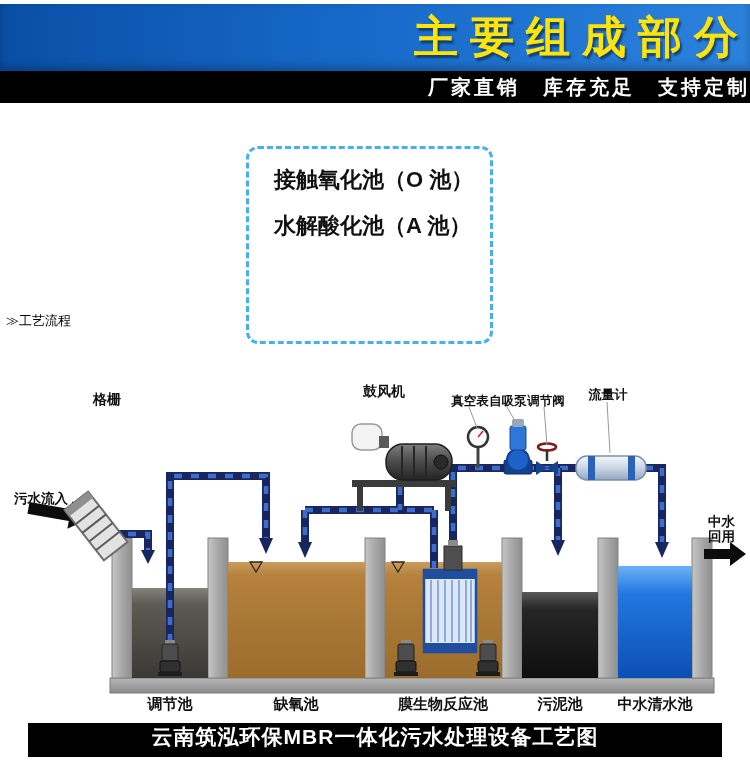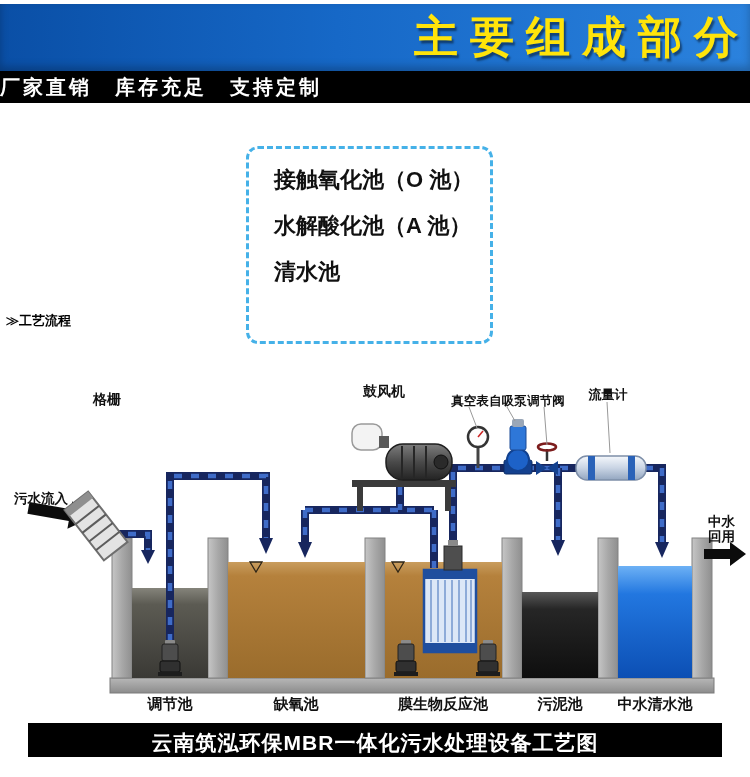--- a/index.html
+++ b/index.html
@@ -8,58 +8,57 @@
   .page { position:relative; width:750px; height:777px; margin:0 auto; background:#fff; overflow:hidden; }
 
   .banner { position:absolute; left:0; top:4px; width:750px; height:67px;
     background:linear-gradient(90deg,#0a4fa6 0%, #1668c7 45%, #2b82dd 100%);
     display:flex; align-items:center; justify-content:flex-end;
     box-shadow:inset 0 -4px 8px rgba(0,0,0,.25); }
   .banner-title { color:#ffe40a; font-size:44px; font-weight:bold; letter-spacing:12px; text-indent:12px;
     text-shadow:2px 3px 2px rgba(0,0,0,.45); white-space:nowrap; }
 
   .subbar { position:absolute; left:0; top:71px; width:750px; height:32px; background:#000;
-    display:flex; align-items:center; justify-content:flex-start; }
+    display:flex; align-items:center; justify-content:flex-end; }
   .subbar-text { color:#fff; font-size:20px; font-weight:bold; letter-spacing:3px; white-space:nowrap; }
 
   .components-box { position:absolute; left:246px; top:146px; width:247px; height:198px;
     border:3px dashed #45b1e8; border-radius:12px; padding:8px 0 0 25px; background:#fff; }
   .component-item { font-size:22px; font-weight:bold; color:#111; line-height:46px; white-space:nowrap; }
 
-  .process-label { position:absolute; left:6px; top:312px; font-size:13px; font-weight:bold; color:#000; }
+  .process-label { position:absolute; left:6px; top:312px; font-size:13px; font-weight:normal; color:#000; }
 
   .diagram { position:absolute; left:0; top:360px; width:750px; height:360px; }
   .diagram text { font-family:"Liberation Sans", sans-serif; font-weight:bold; fill:#111; }
   .pipe-base { fill:none; stroke:#17265e; stroke-width:8; }
   .pipe-dash { fill:none; stroke:#3f6cc8; stroke-width:4.5; stroke-dasharray:8 9; }
   .arrow { fill:#17265e; }
   .black-arrow { fill:#0c0c0c; }
   .leader { stroke:#999; stroke-width:1; }
 
   .footer-bar { position:absolute; left:28px; top:723px; width:694px; height:34px; background:#000;
-    display:flex; align-items:flex-end; justify-content:center; }
+    display:flex; align-items:flex-start; justify-content:center; }
   .footer-text { color:#fff; font-size:21px; font-weight:bold; letter-spacing:1px; white-space:nowrap; }
 </style>
 </head>
 <body>
 
 <div class="page">
 
   <div class="banner">
     <div class="banner-title">主要组成部分</div>
   </div>
 
   <div class="subbar">
     <span class="subbar-text">厂家直销　库存充足　支持定制</span>
   </div>
 
   <div class="components-box">
     <div class="component-item">接触氧化池（O 池）</div>
     <div class="component-item">水解酸化池（A 池）</div>
-    <div class="component-item">清水池</div>
   </div>
 
   <div class="process-label">≫工艺流程</div>
 
   <svg class="diagram" viewBox="0 360 750 360" xmlns="http://www.w3.org/2000/svg">
     <defs>
       <linearGradient id="gWall" x1="0" y1="0" x2="1" y2="0">
         <stop offset="0" stop-color="#c6c6c6"></stop>
           <stop offset="0.5" stop-color="#a8a8a8"></stop>
           <stop offset="1" stop-color="#8f8f8f"></stop>

